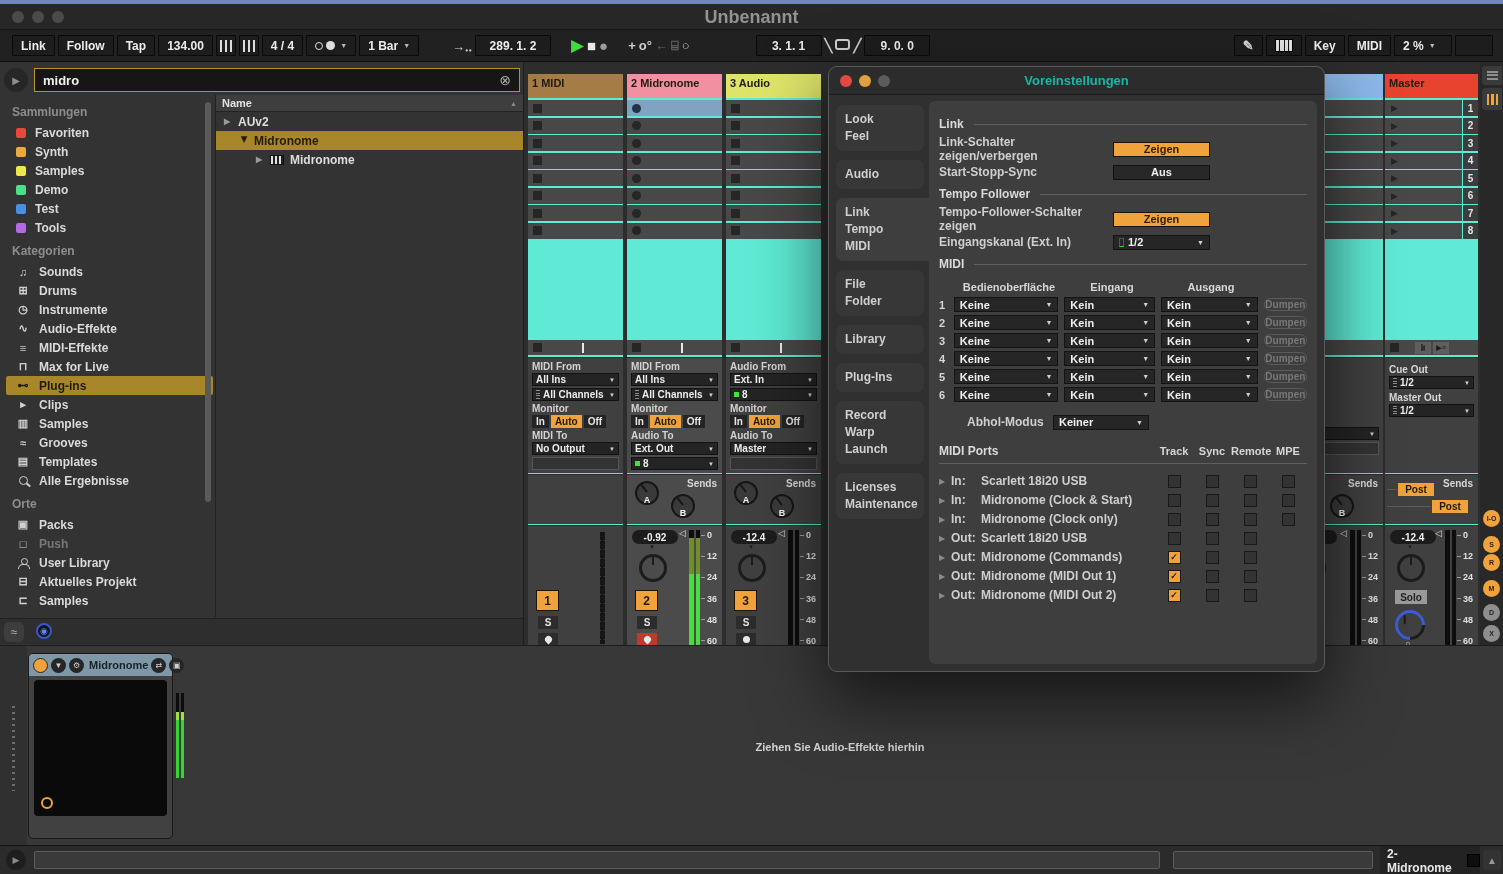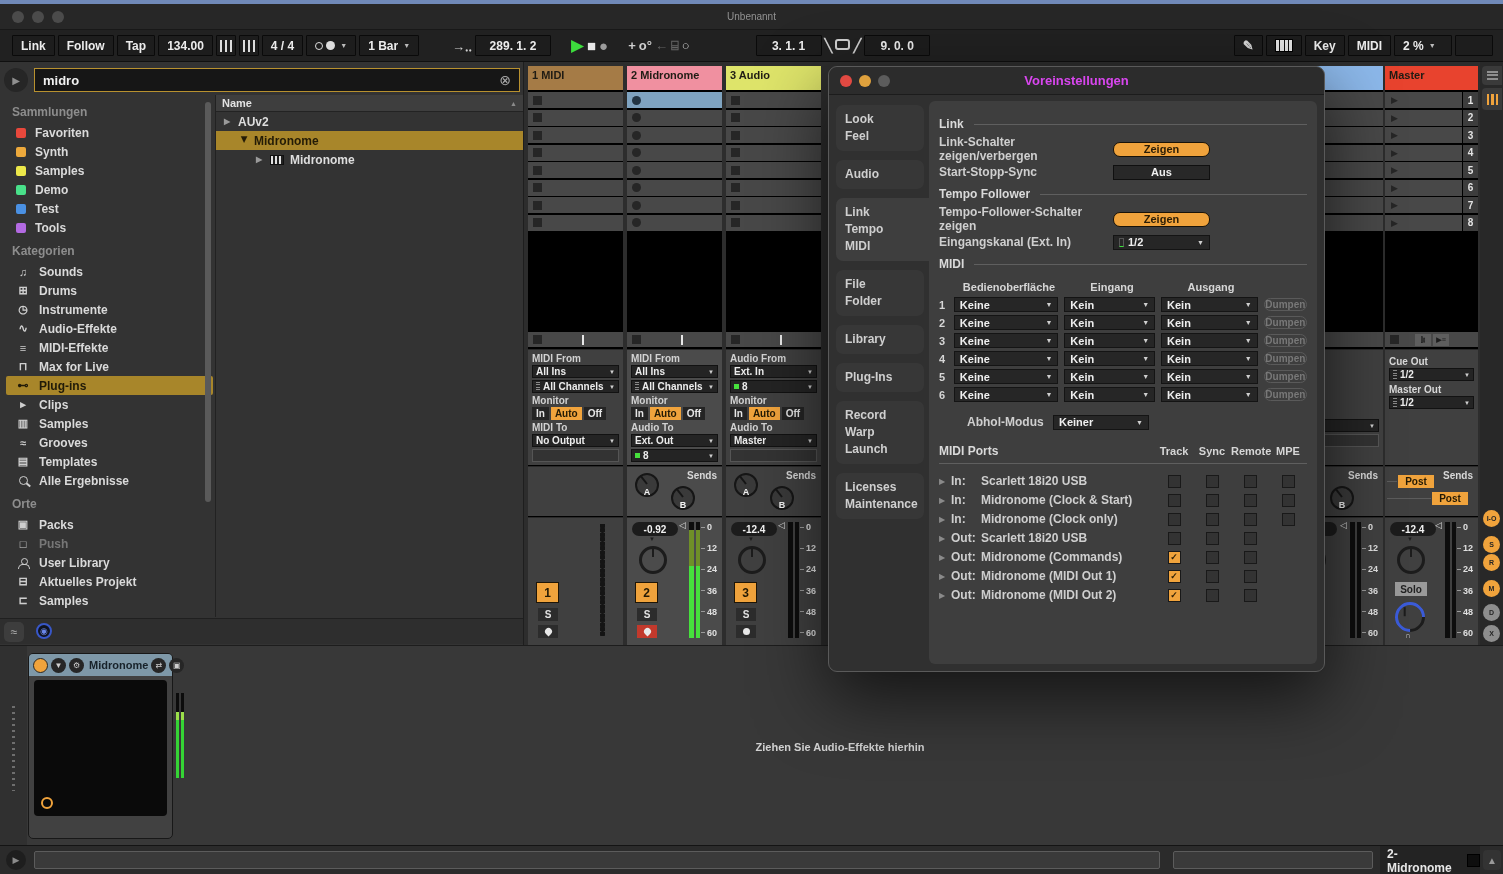--- a/index.html
+++ b/index.html
@@ -9,21 +9,21 @@
     background:#2f2f2f; font-family:"Liberation Sans", sans-serif;
     color:#d6d6d6; font-size:12px; -webkit-font-smoothing:antialiased;
   }
   .abs { position:absolute; }
 
   
   #desktop-strip { left:0; top:0; width:1503px; height:4px; background:#7089b8; }
   #titlebar { left:0; top:4px; width:1503px; height:26px; background:#272727; border-bottom:1px solid #181818; }
   .tl { width:12px; height:12px; border-radius:50%; background:#4b4b4b; display:inline-block; margin-right:8px; }
   #titlebar .lights { position:absolute; left:12px; top:7px; }
-  #window-title { width:100%; text-align:center; line-height:26px; color:#929292; font-weight:normal; font-size:10px; }
+  #window-title { width:100%; text-align:center; line-height:26px; color:#929292; font-weight:bold; font-size:18px; }
 
   
   #toolbar { left:0; top:30px; width:1503px; height:32px; background:#212121; border-bottom:1px solid #101010; }
   .tb-group { position:absolute; top:5px; display:flex; align-items:center; gap:3px; }
   .tbtn {
     background:#1d1d1d; border:1px solid #0a0a0a; color:#ececec; font-weight:bold;
     font-size:12px; height:21px; display:flex; align-items:center; padding:0 8px; border-radius:1px;
   }
   .tbtn .arr { font-size:7px; color:#bbb; margin-left:5px; }
   .nudge { width:20px; justify-content:center; padding:0 3px; }
@@ -82,21 +82,21 @@
   .vst-ico { width:14px; height:10px; background:#e3e3e3; border:1px solid #111; display:inline-block;
     background-image:repeating-linear-gradient(90deg,transparent 0 2.5px,#222 2.5px 4px); flex:0 0 auto; }
   #browser-footer { left:0; top:556px; width:523px; height:26px; background:#2e2e2e; border-top:1px solid #202020; }
   #wave-ico { left:4px; top:3px; width:20px; height:20px; border-radius:5px; background:#3d3d3d;
     color:#b5b5b5; display:flex; align-items:center; justify-content:center; font-size:12px; }
   #info-ico { left:36px; top:4px; width:16px; height:16px; border-radius:50%; background:#10141f;
     border:2px solid #3857c8; color:#6a86e8; font-size:9px; display:flex; align-items:center; justify-content:center; }
 
   
   #session { left:524px; top:62px; width:956px; height:583px; background:#2d2d2d; }
-  .tcol { position:absolute; top:4px; height:579px; width:95px; background:#000000; }
+  .tcol { position:absolute; top:12px; height:579px; width:95px; background:#5eead4; }
   .thead { position:absolute; left:0; top:0; width:100%; height:24px; color:#201c14;
     font-weight:bold; font-size:11px; padding:3px 4px; }
   .slots { position:absolute; left:0; top:26px; width:100%; }
   .slot-row { height:16px; margin-bottom:1.5px; background:#484848; display:flex; align-items:center; }
   .slot-stop { width:9px; height:9px; background:#262626; margin-left:5px; }
   .slot-circ { width:9px; height:9px; border-radius:50%; background:#262626; margin-left:5px; }
   .slot-row.hl { background:var(--clip_slot_blue); }
   .slot-row.hl .slot-circ { background:#233544; }
   .scene-row { height:16px; margin-bottom:1.5px; display:flex; align-items:stretch; }
   .scene-cell { flex:1; background:#484848; display:flex; align-items:center; }
@@ -182,35 +182,35 @@
     color:#242424; font-size:7px; font-weight:bold; display:flex; align-items:center; justify-content:center; }
   .rs-circ.or { background:var(--accent); }
 
   
   #prefs { left:828px; top:66px; width:497px; height:606px; background:#303030; border:1px solid #5a5a5a;
     border-radius:9px; box-shadow:0 25px 70px rgba(0,0,0,.65); z-index:10; }
   #prefs-titlebar { position:absolute; left:0; top:0; right:0; height:28px; background:#2c2c2c;
     border-bottom:1px solid #1c1c1c; border-radius:9px 9px 0 0; }
   #prefs-titlebar .lights { position:absolute; left:11px; top:8px; display:flex; gap:7px; }
   #prefs-titlebar .lights i { width:12px; height:12px; border-radius:50%; display:block; }
-  #prefs-title { text-align:center; line-height:28px; font-weight:bold; font-size:13px; color:#d946ef; }
+  #prefs-title { text-align:center; line-height:28px; font-weight:bold; font-size:13px; color:#14b8a6; }
   #prefs-tabs { position:absolute; left:7px; top:38px; width:88px; }
   .ptab { background:#373737; border-radius:7px; padding:6px 9px; margin-bottom:9px; }
   .ptab div { color:#cfcfcf; font-weight:bold; font-size:12px; line-height:17px; }
   .ptab.active { background:#3e3e3e; border-radius:7px 0 0 7px; width:93px; }
   #prefs-content { position:absolute; left:100px; top:34px; right:7px; bottom:7px; background:#3e3e3e;
     border-radius:6px; padding:10px 10px; overflow:hidden; }
   .sec-head { display:flex; align-items:center; gap:10px; margin:6px 0 10px 0; }
   .sec-head b { font-size:12px; color:#dadada; }
   .sec-head i { flex:1; height:1px; background:#5f5f5f; }
   .pref-row { display:flex; align-items:center; height:16px; margin-bottom:7px; }
   .pref-row .plabel { width:174px; font-size:12px; font-weight:bold; color:#cfcfcf; }
   .pbtn { width:97px; height:15px; font-size:11px; font-weight:bold; display:flex; align-items:center;
     justify-content:center; border:1px solid #191308; }
-  .pbtn.orange { background:var(--accent); color:#2a1d06;border-radius:7px; }
+  .pbtn.orange { background:var(--accent); color:#2a1d06; }
   .pbtn.dark { background:#282828; color:#efefef; border-color:#101010; }
   .pdd { height:15px; background:#262626; border:1px solid #141414; display:flex; align-items:center;
     padding:0 5px; font-size:11px; font-weight:bold; color:#efefef; }
   .pdd .arr { margin-left:auto; font-size:7px; color:#cfcfcf; }
   .pdd .mtr { width:5px; height:9px; margin-right:4px; border:1px solid #555; border-bottom-color:#3ae03a; }
   .midi-heads { display:flex; margin:2px 0 4px 0; }
   .midi-heads span { font-size:11px; font-weight:bold; color:#d6d6d6; text-align:center; }
   .midi-row { display:flex; align-items:center; margin-bottom:3px; gap:6px; }
   .midi-row .idx { width:9px; font-size:11px; font-weight:bold; color:#d6d6d6; }
   .dump { width:44px; height:13px; border:1px solid #5a5a5a; border-radius:7px; color:#787878;

